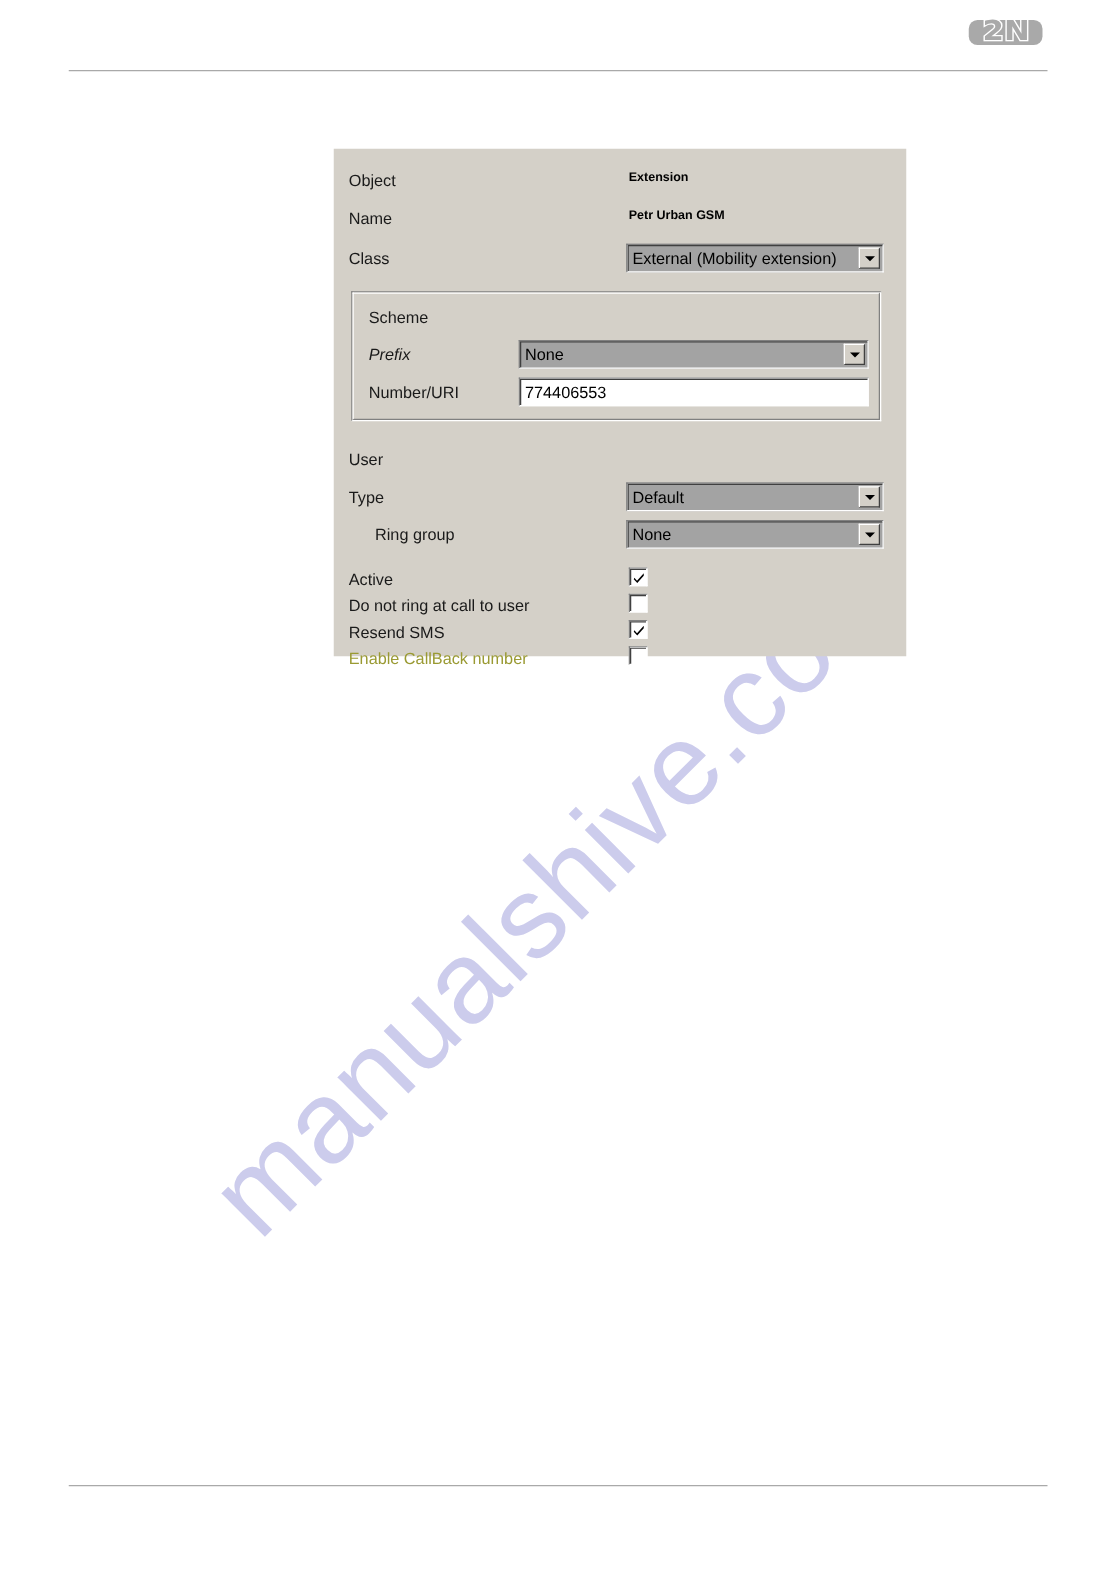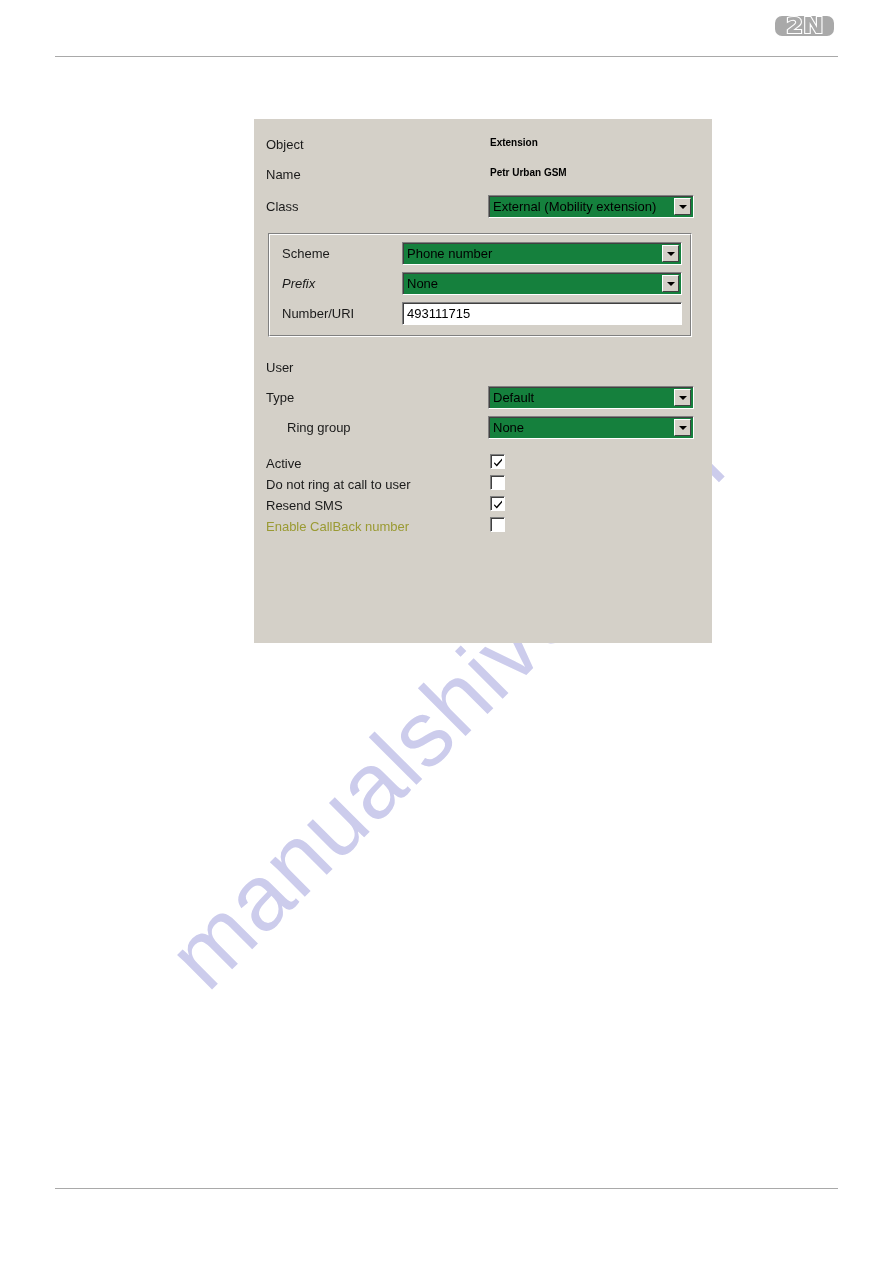--- a/index.html
+++ b/index.html
@@ -79,24 +79,24 @@
     color: #ccccec;
     font-weight: 400;
     white-space: nowrap;
     transform: rotate(-45deg);
     letter-spacing: 1px;
   }
 
   
   .dialog {
     position: absolute;
-    left: 254px;
+    left: 267px;
     top: 119px;
     width: 458px;
-    height: 524px;
+    height: 406px;
     background: #d4d0c8;
     box-sizing: border-box;
   }
 
   .row {
     position: absolute;
     display: flex;
     align-items: center;
   }
   .lbl {
@@ -117,21 +117,21 @@
   }
 
   
   .c-lbl { position: absolute; left: 12px; }
   .c-val { position: absolute; left: 236px; }
 
   
   .combo {
     position: absolute;
     height: 23px;
-    background: #15803d;
+    background: #a3a3a3;
     border-top: 1px solid #808080;
     border-left: 1px solid #808080;
     border-right: 1px solid #ffffff;
     border-bottom: 1px solid #ffffff;
     box-shadow: inset 1px 1px 0 #404040;
     box-sizing: border-box;
     display: flex;
     align-items: center;
     overflow: hidden;
   }
@@ -267,38 +267,34 @@
       <span class="txt">External (Mobility extension)</span>
       <span class="arrow-btn"></span>
     </div>
 
     <div class="groupbox">
       <div class="groupbox-inner"></div>
 
       <div class="row" style="left:13px; top:12px;">
         <span class="lbl">Scheme</span>
       </div>
-      <div class="combo" style="left:133px; top:8px; width:280px;">
-        <span class="txt">Phone number</span>
-        <span class="arrow-btn"></span>
-      </div>
 
       <div class="row" style="left:13px; top:42px;font-style:italic;">
         <span class="lbl">Prefix</span>
       </div>
       <div class="combo" style="left:133px; top:38px; width:280px;">
         <span class="txt">None</span>
         <span class="arrow-btn"></span>
       </div>
 
       <div class="row" style="left:13px; top:72px;">
         <span class="lbl">Number/URI</span>
       </div>
       <div class="textfield" style="left:133px; top:68px; width:280px;">
-        <span class="txt">493111715</span>
+        <span class="txt">774406553</span>
       </div>
     </div>
 
     <div class="row c-lbl" style="top:241px;">
       <span class="lbl">User</span>
     </div>
 
     <div class="row c-lbl" style="top:271px;">
       <span class="lbl">Type</span>
     </div>

